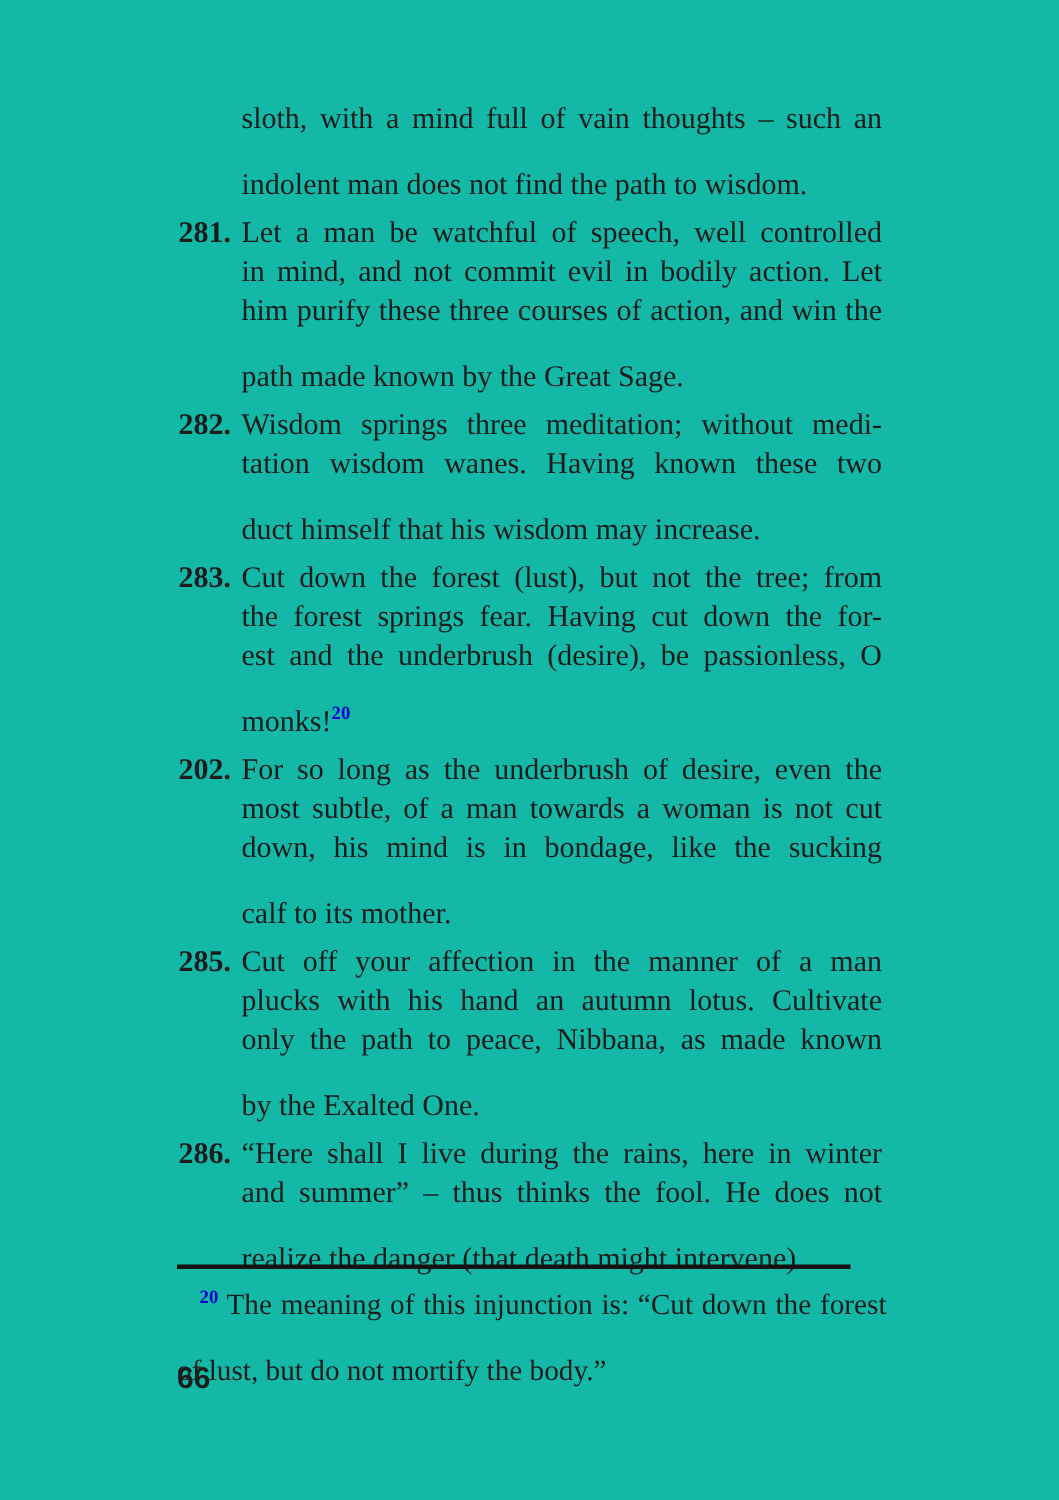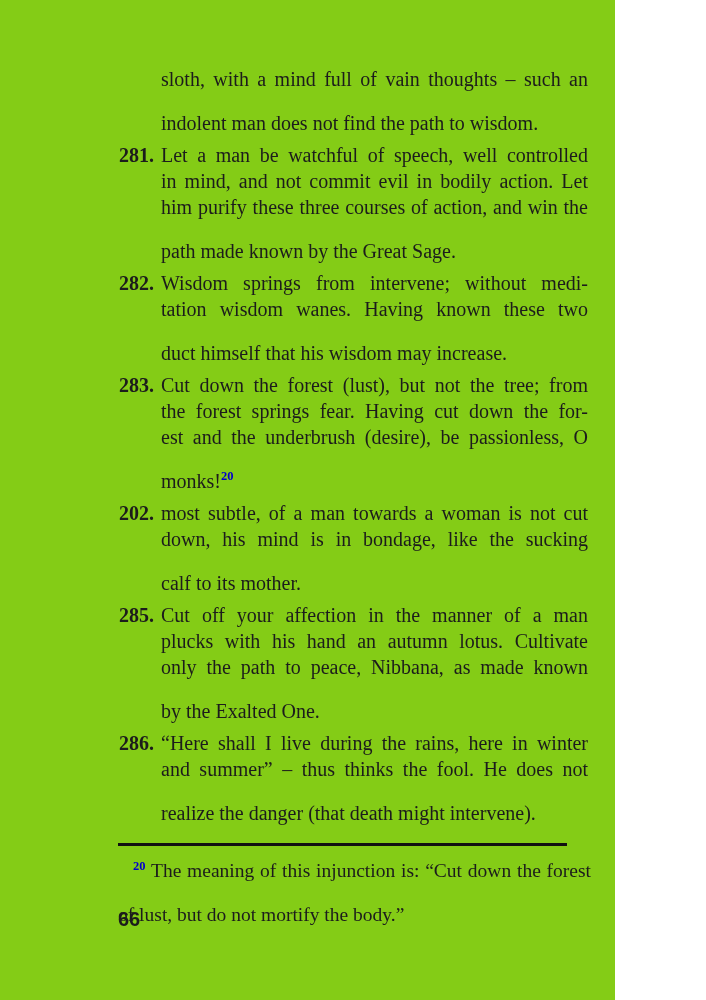--- a/index.html
+++ b/index.html
@@ -2,23 +2,23 @@
 <html><head>
 <meta charset="utf-8">
 <style>
   html, body {
     margin: 0;
     padding: 0;
     background: #ffffff;
   }
   .page {
     position: relative;
-    width: 615px;
+    width: 706px;
     height: 1000px;
-    background: #84cc16;
+    background: #14b8a6;
     font-family: "Liberation Serif", "DejaVu Serif", serif;
     color: #1c1c1c;
     overflow: hidden;
   }
   .body-text {
     position: absolute;
     top: 66px;
     left: 115px;
     width: 473px;
   }
@@ -104,33 +104,34 @@
     <div id="verses">
         <div class="verse">
           <span class="vnum">281.</span>
           <div class="line"><span>Let a man be watchful of speech, well controlled</span></div>
           <div class="line"><span>in mind, and not commit evil in bodily action. Let</span></div>
           <div class="line"><span>him purify these three courses of action, and win the</span></div>
           <div class="line last"><span>path made known by the Great Sage.</span></div>
         </div>
         <div class="verse">
           <span class="vnum">282.</span>
-          <div class="line"><span>Wisdom springs from intervene; without medi-</span></div>
+          <div class="line"><span>Wisdom springs three meditation; without medi-</span></div>
           <div class="line"><span>tation wisdom wanes. Having known these two</span></div>
           <div class="line last"><span>duct himself that his wisdom may increase.</span></div>
         </div>
         <div class="verse">
           <span class="vnum">283.</span>
           <div class="line"><span>Cut down the forest (lust), but not the tree; from</span></div>
           <div class="line"><span>the forest springs fear. Having cut down the for-</span></div>
           <div class="line"><span>est and the underbrush (desire), be passionless, O</span></div>
           <div class="line last"><span>monks!</span><sup class="ref">20</sup></div>
         </div>
         <div class="verse">
           <span class="vnum">202.</span>
+          <div class="line"><span>For so long as the underbrush of desire, even the</span></div>
           <div class="line"><span>most subtle, of a man towards a woman is not cut</span></div>
           <div class="line"><span>down, his mind is in bondage, like the sucking</span></div>
           <div class="line last"><span>calf to its mother.</span></div>
         </div>
         <div class="verse">
           <span class="vnum">285.</span>
           <div class="line"><span>Cut off your affection in the manner of a man</span></div>
           <div class="line"><span>plucks with his hand an autumn lotus. Cultivate</span></div>
           <div class="line"><span>only the path to peace, Nibbana, as made known</span></div>
           <div class="line last"><span>by the Exalted One.</span></div>

